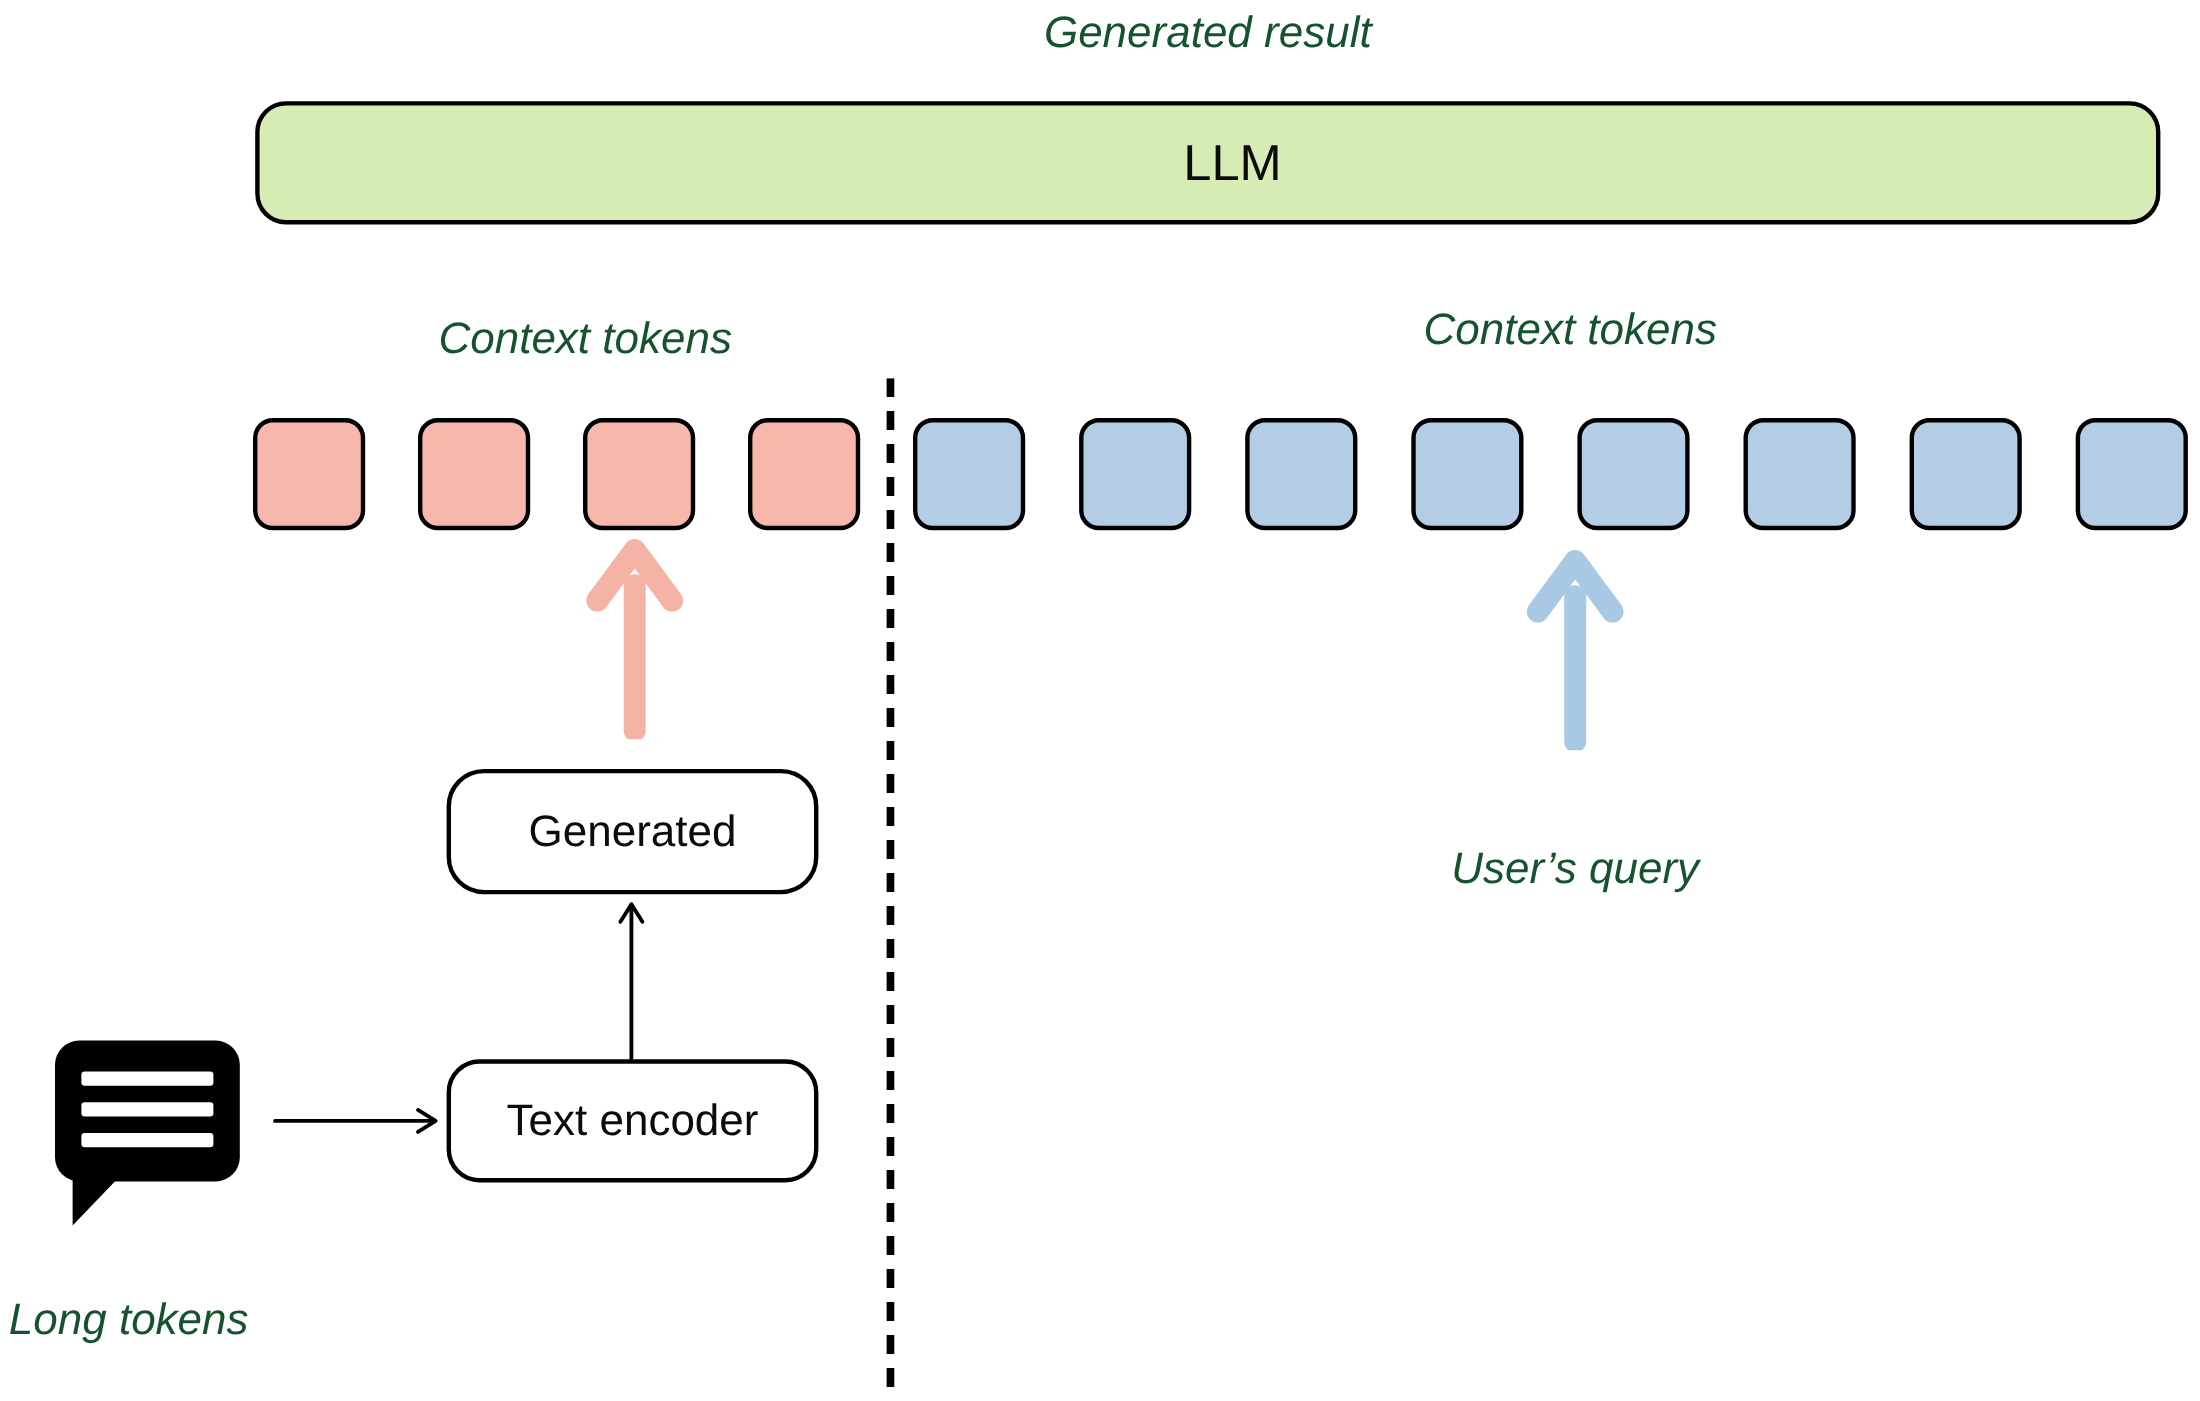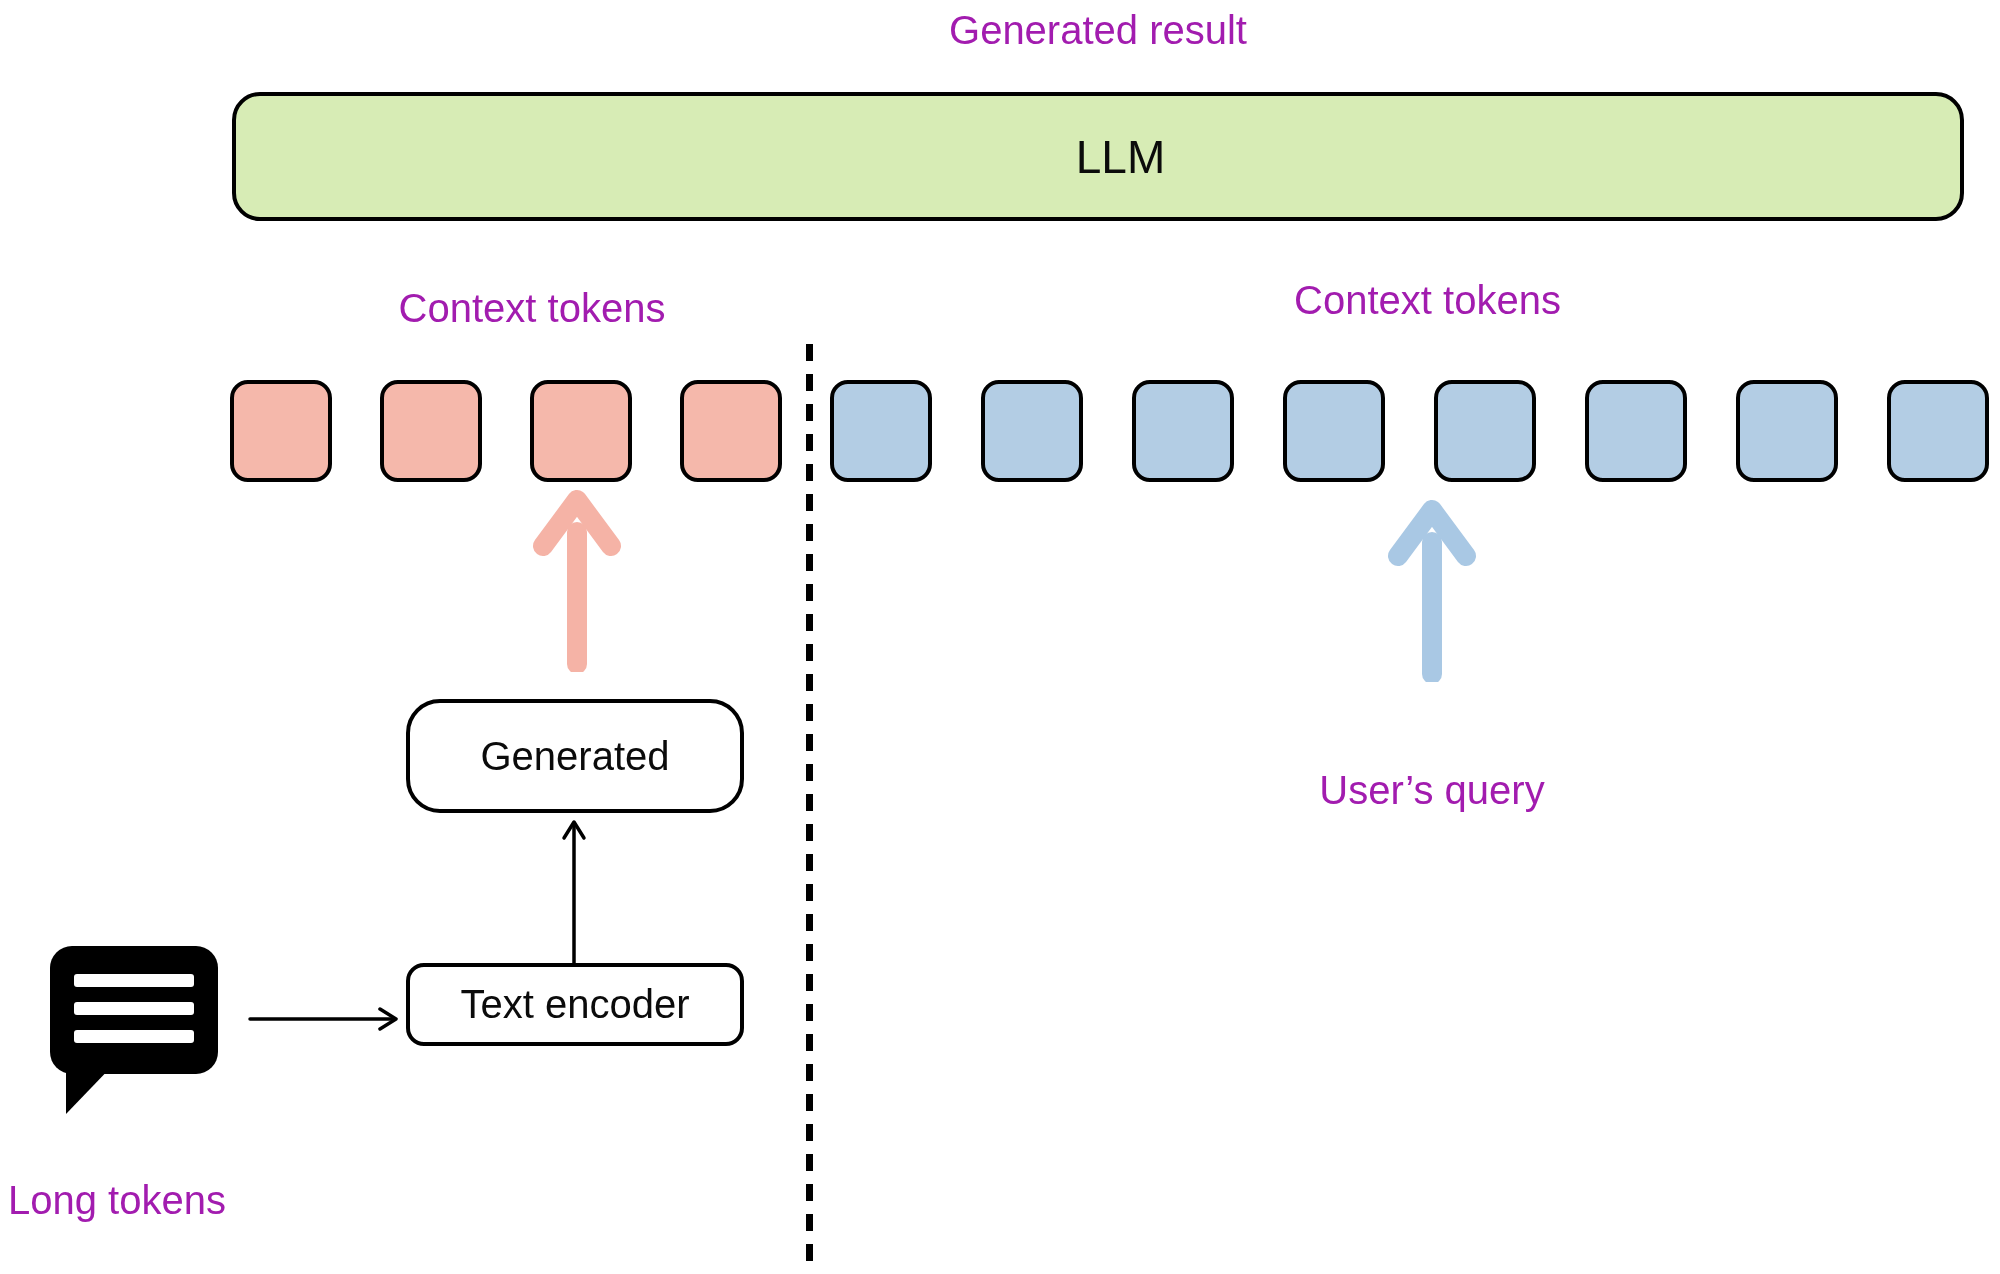--- a/index.html
+++ b/index.html
@@ -10,37 +10,38 @@
     position: relative;
     width: 2000px;
     height: 1274px;
     background: #ffffff;
     overflow: hidden;
   }
   .abs { position: absolute; }
 
   .diagram-label {
     font-size: 40px;
-    color: #a21caf;
+    color: #14532d;
     white-space: nowrap;
+    font-style: italic;
   }
   .centered { text-align: center; }
 
   .outlined-box {
     border: 4px solid #000;
     background: #fff;
     display: flex;
     align-items: center;
     justify-content: center;
     font-size: 40px;
   }
 
   .llm-box {
     left: 232px; top: 92px;
-    width: 1732px; height: 129px;
+    width: 1732px; height: 112px;
     border-radius: 28px;
     background: var(--llm-fill, #d7ecb5);
     font-size: 46px;
     padding-left: 45px;
   }
 
   .title-label {
     left: 232px; top: 8px;
     width: 1732px;
     text-align: center;
@@ -93,22 +94,22 @@
     stroke-linejoin: round;
   }
 
   .projector-box {
     left: 406px; top: 699px;
     width: 338px; height: 114px;
     border-radius: 34px;
   }
   .text-encoder-box {
     left: 406px; top: 963px;
-    width: 338px; height: 83px;
-    border-radius: 18px;
+    width: 338px; height: 112px;
+    border-radius: 30px;
   }
 
   .long-context-label { left: 8px; top: 1178px; }
   .users-query-label { left: 1200px; top: 768px; width: 464px; }
 </style>
 </head>
 <body>
 
 <div class="canvas">
 

